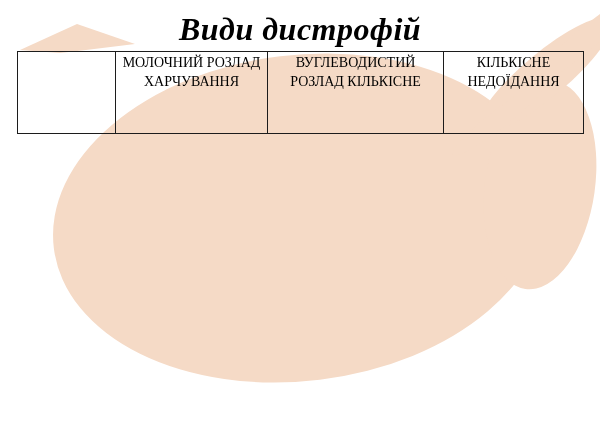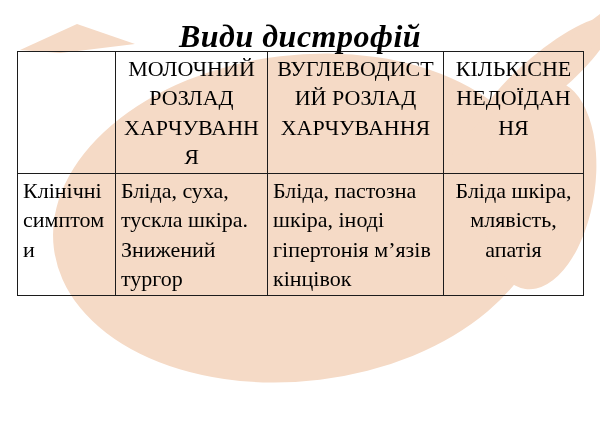--- a/index.html
+++ b/index.html
@@ -15,40 +15,40 @@
   }
   .brush-svg {
     position: absolute;
     left: 0; top: 0;
     width: 600px; height: 441px;
     z-index: 0;
     pointer-events: none;
   }
   .slide-title {
     position: absolute;
-    left: 0; top: 15px;
+    left: 0; top: 8px;
     width: 600px;
     text-align: center;
     font-family: "Liberation Serif", serif;
     font-style: italic;
     font-weight: bold;
     font-size: 32px;
     line-height: 42px;
     letter-spacing: 0.5px;
     z-index: 2;
   }
   table.dys {
     position: absolute;
     left: 17px;
     top: 51px;
     width: 566px;
     border-collapse: collapse;
     table-layout: fixed;
     z-index: 1;
-    font-size: 22px;
+    font-size: 14px;
     line-height: 1.33;
   }
   table.dys, table.dys td, table.dys th {
     border: 1.5px solid #1c1c1c;
   }
   table.dys td, table.dys th {
     vertical-align: top;
     padding: 2px 5px;
     background: transparent;
     font-weight: normal;
@@ -89,25 +89,19 @@
     <colgroup>
       <col class="c0">
         <col class="c1">
         <col class="c2">
         <col class="c3">
     </colgroup>
     <tbody>
       <tr class="r-head">
         <td class="al"></td>
         <td class="ac">МОЛОЧНИЙ РОЗЛАД ХАРЧУВАННЯ</td>
-        <td class="ac">ВУГЛЕВОДИСТИЙ РОЗЛАД ХАРЧУВАННЯ</td>
+        <td class="ac">ВУГЛЕВОДИСТИЙ РОЗЛАД КІЛЬКІСНЕ</td>
         <td class="ac">КІЛЬКІСНЕ НЕДОЇДАННЯ</td>
-      </tr>
-      <tr class="r-sym">
-        <td class="al">Клінічні симптоми</td>
-        <td class="al">Бліда, суха, тускла шкіра. Знижений тургор</td>
-        <td class="al">Бліда, пастозна шкіра, іноді гіпертонія м’язів кінцівок</td>
-        <td class="ac">Бліда шкіра, млявість, апатія</td>
       </tr>
     </tbody>
   </table>
 
 </div>
 
 </body></html>

